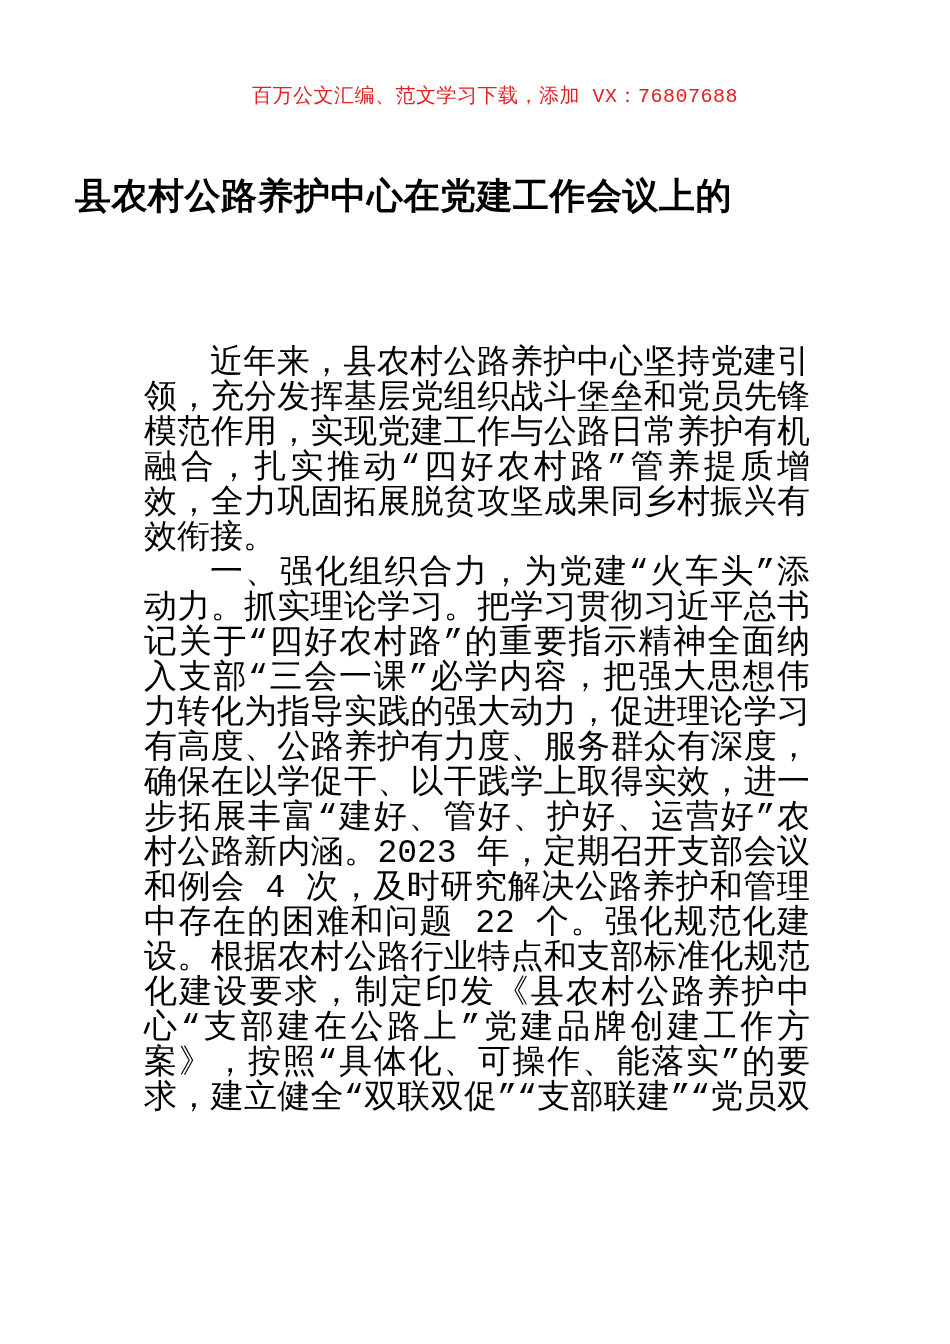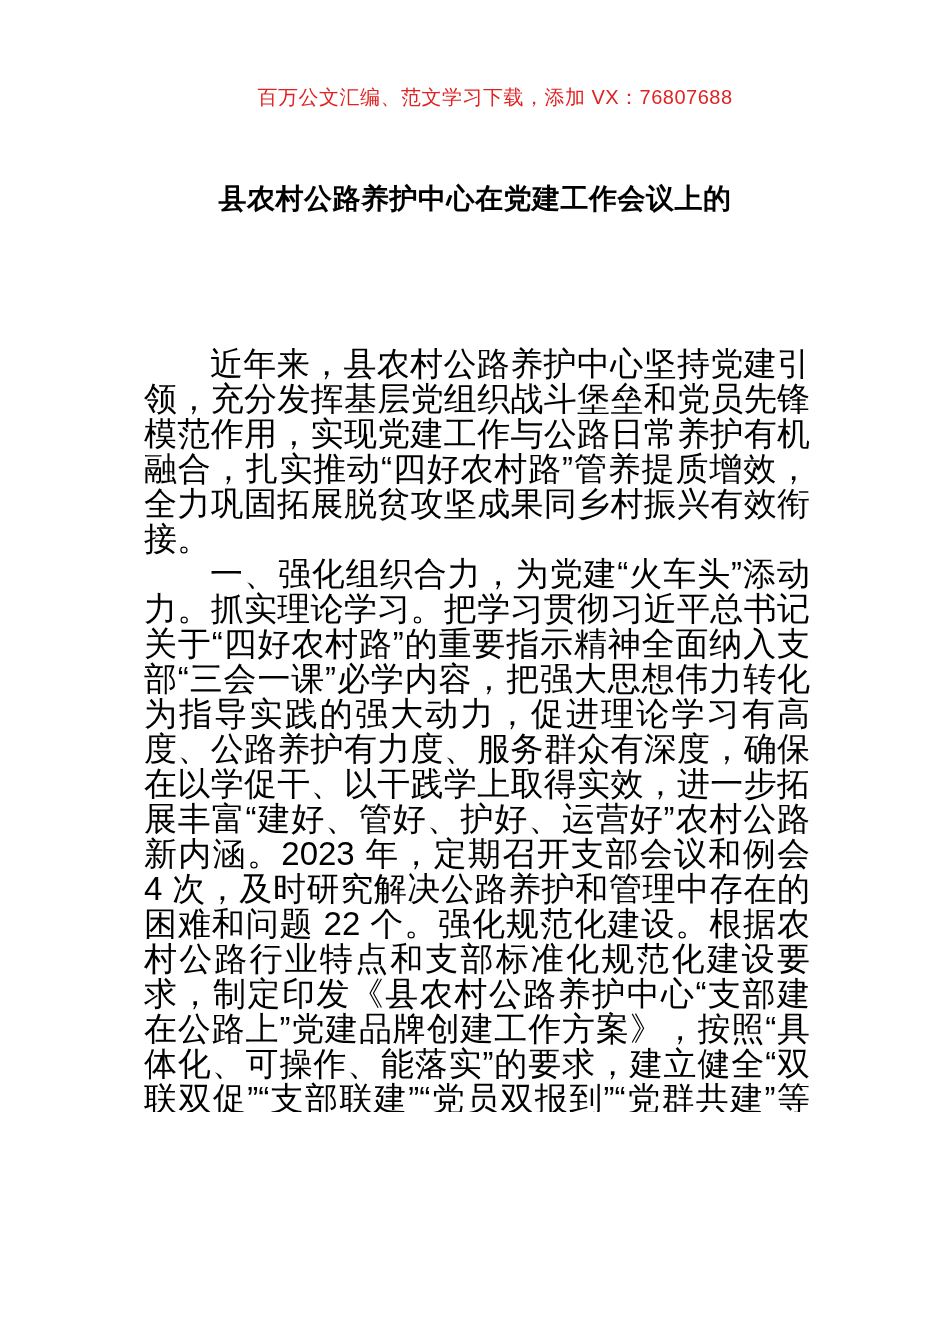--- a/index.html
+++ b/index.html
@@ -6,41 +6,41 @@
     margin: 0;
     padding: 0;
     background: #ffffff;
   }
   .page {
     position: relative;
     width: 950px;
     height: 1112px;
     background: #ffffff;
     overflow: hidden;
-    font-family: Liberation Sans, sans-serif;
+    font-family: Liberation Mono, monospace;
     color: #000000;
   }
   .promo-banner {
     position: absolute;
     top: 83px;
     left: 0;
     right: 0;
     text-align: center;
     font-size: 20px;
     line-height: 28px;
     transform: translateX(20px);
     letter-spacing: 0.5px;
   }
   .doc-title {
     position: absolute;
     top: 164px;
     left: 75px;
     right: 75px;
-    text-align: center;
-    font-size: 28px;
+    text-align: left;
+    font-size: 36px;
     font-weight: 700;
     line-height: 69px;
     letter-spacing: 0.5px;
   }
   .doc-body {
     position: absolute;
     top: 346px;
     left: 144px;
     width: 666px;
     font-size: 33px;

